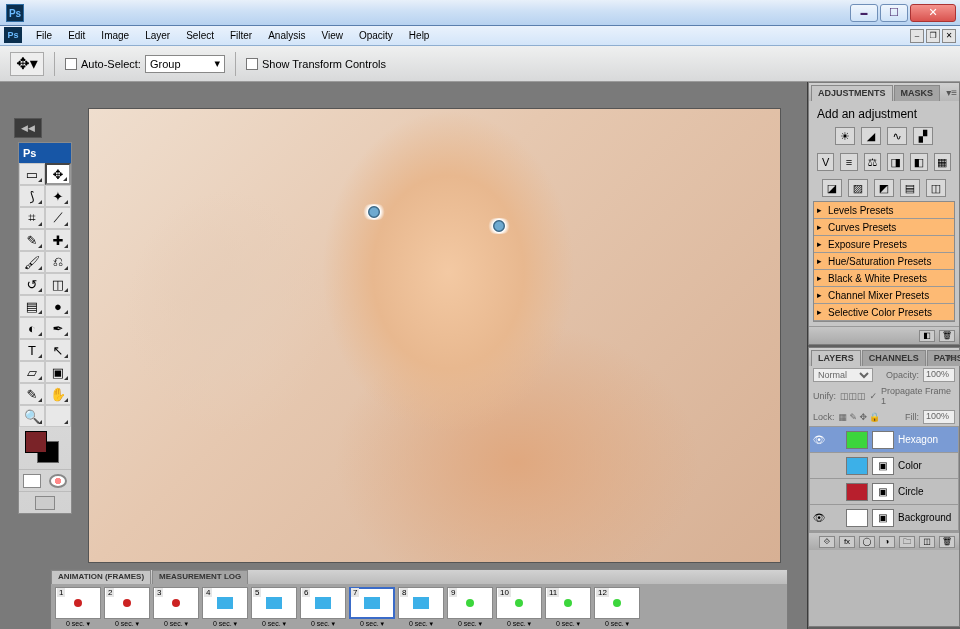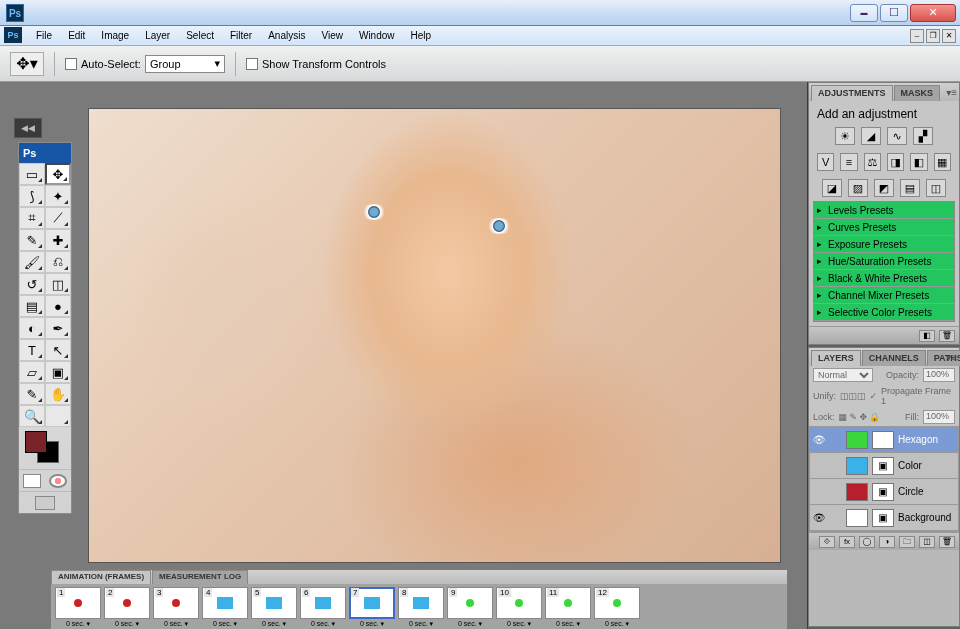--- a/index.html
+++ b/index.html
@@ -62,21 +62,21 @@
 .right { position:absolute; right:0; top:82px; bottom:0; width:153px; background:#606060; border-left:1px solid #3b3b3b; display:flex; flex-direction:column; }
 .panel { background:#b9b9b9; border:1px solid #7c7c7c; display:flex; flex-direction:column; margin-bottom:2px; }
 .panel-tabs { height:18px; background:linear-gradient(#d0d0d0,#b8b8b8); display:flex; font-size:9px; align-items:flex-end; padding:0 2px; gap:1px; position:relative;}
 .ptab { padding:2px 6px 3px; background:#a4a4a4; border:1px solid #888; border-bottom:none; font-size:9px; font-weight:bold; color:#333; }
 .ptab.active { background:#c6c6c6; }
 .ptab-menu{ position:absolute; right:2px; top:4px; font-size:10px; color:#555;}
 .panel-body { background:#c6c6c6; padding:4px; font-size:10px; }
 .adj-label { font-size:12px; padding:2px 4px; }
 .adj-icon-row { display:flex; gap:6px; padding:4px; justify-content:center; }
 .adj-icon-row span { width:20px; height:18px; background:#d9d9d9; border:1px solid #888; display:flex; align-items:center; justify-content:center; font-size:11px;}
-.preset-list { background:#22c55e; border:1px solid #8a8a8a; }
+.preset-list { background:#fdba74; border:1px solid #8a8a8a; }
 .preset-item { height:17px; border-bottom:1px solid #999; display:flex; align-items:center; padding:0 4px 0 14px; font-size:10px; position:relative; }
 .preset-item::before { content:"▸"; position:absolute; left:3px; font-size:9px; }
 .panel-footer { height:18px; background:linear-gradient(#c6c6c6,#aaa); border-top:1px solid #999; display:flex; align-items:center; justify-content:flex-end; gap:4px; padding:0 4px;}
 .pf-icon { width:16px; height:12px; background:#ccc; border:1px solid #888; display:flex; align-items:center; justify-content:center; font-size:8px;}
 
 .layer-opts { display:flex; align-items:center; gap:4px; font-size:9px; padding:2px 4px; color:#666;}
 .layer-opts select{ width:60px; height:14px; font-size:9px; border:1px solid #999; background:#eee; color:#666;}
 .layer-opts .val{ width:32px; height:14px; border:1px solid #999; background:#eee; font-size:9px; padding:0 2px;}
 .layer-list { border:1px solid #999; background:#c0c0c0; }
 .layer-row { height:26px; border-bottom:1px solid #999; display:flex; align-items:center; gap:4px; padding:0 2px; font-size:10px; }
@@ -117,21 +117,21 @@
   <div class="menu-logo">Ps</div>
   <div id="menu-items" style="display: flex;">
       <div class="menu-item">File</div>
       <div class="menu-item">Edit</div>
       <div class="menu-item">Image</div>
       <div class="menu-item">Layer</div>
       <div class="menu-item">Select</div>
       <div class="menu-item">Filter</div>
       <div class="menu-item">Analysis</div>
       <div class="menu-item">View</div>
-      <div class="menu-item">Window</div>
+      <div class="menu-item">Opacity</div>
       <div class="menu-item">Help</div>
     </div>
   <div class="menu-tail">
     <span>–</span>
     <span>❐</span>
     <span>✕</span>
   </div>
 </div>
 
 <div class="options-bar">

